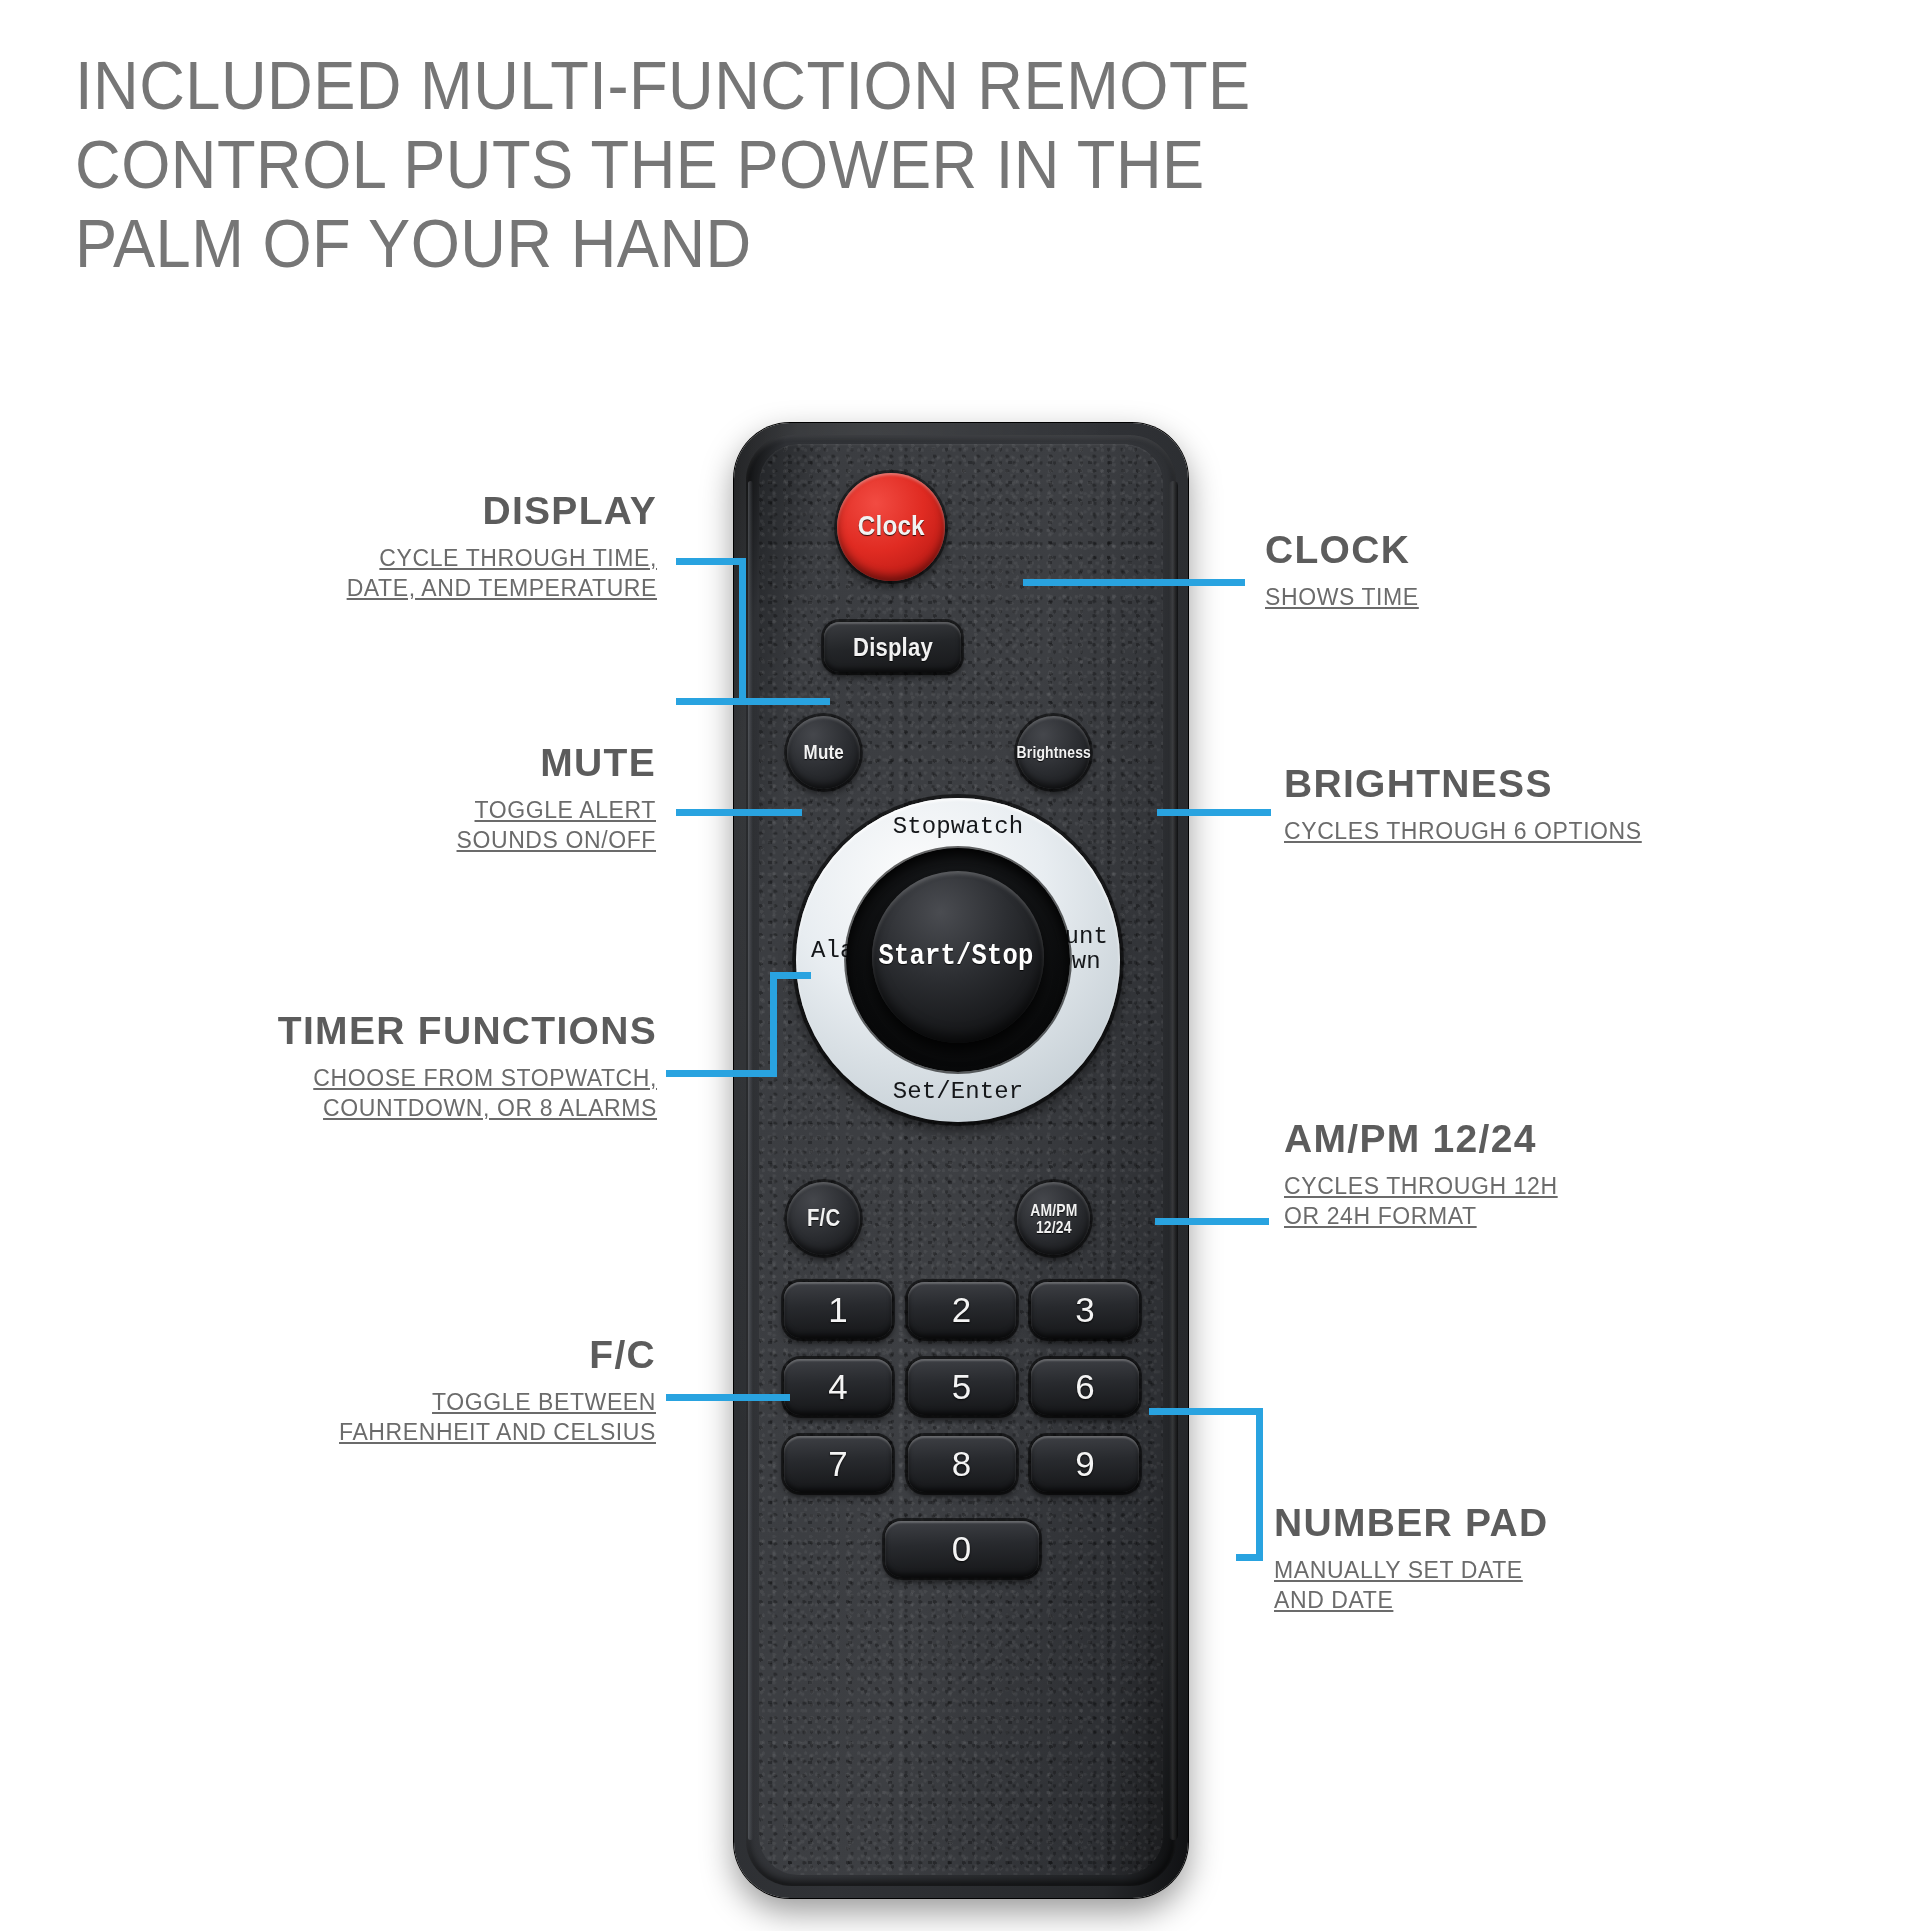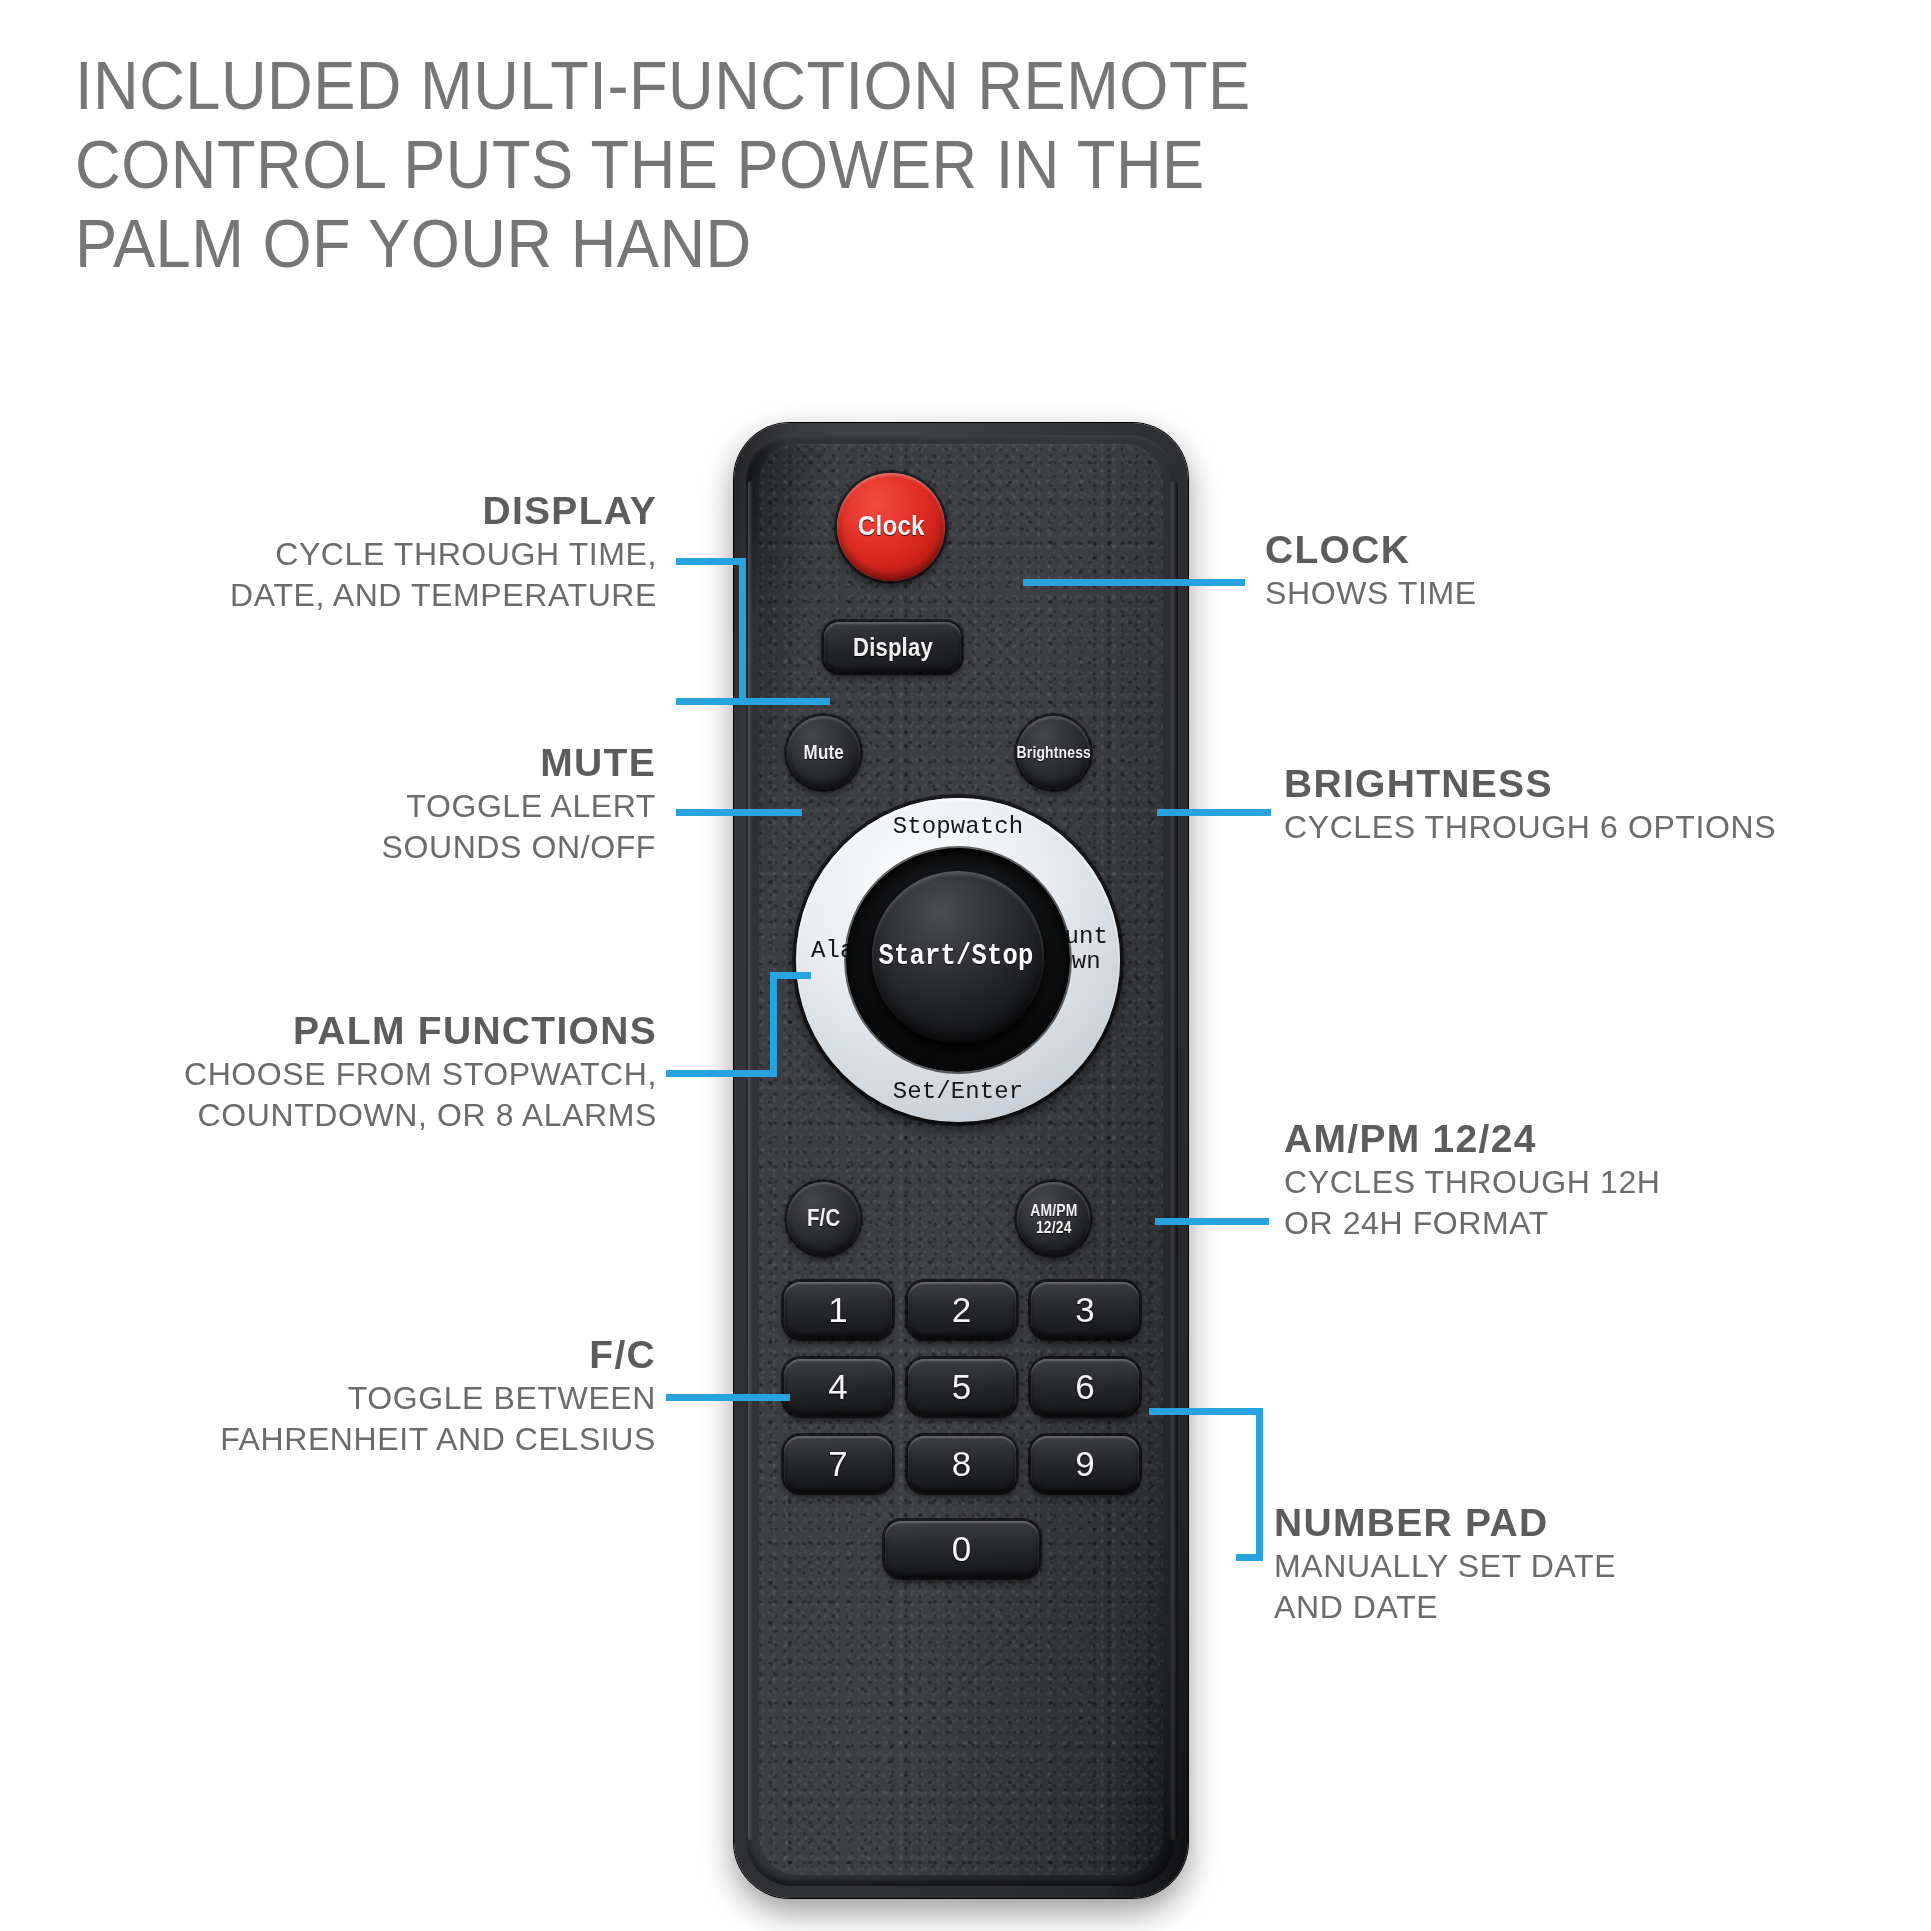--- a/index.html
+++ b/index.html
@@ -32,25 +32,26 @@
   .callout .c-title {
     font-weight:700;
     font-size:39px;
     letter-spacing:1.3px;
     line-height:1.08;
     color:#5c5c5c;
     white-space:nowrap;
   }
   .callout .c-desc {
     font-weight:300;
-    font-size:32px;
+    font-size:23px;
     letter-spacing:0.6px;
     line-height:1.28;
     color:#6b6b6b;
-    margin-top:2px;
+    margin-top:12px;
+    text-decoration:underline;
   }
   .callout.right { text-align:left; }
   .callout.left  { text-align:right; }
   .c-desc span { display:block; white-space:nowrap; }
 
   
   .lead { position:absolute; background:#29a3e0; }
   .lead.h { height:6.8px; }
   .lead.v { width:6.8px; }
 
@@ -302,21 +303,21 @@
 
 <div class="lead h" style="left:1157px; top:809px; width:114px;"></div>
 <div class="callout right" id="co-brightness" style="left:1284px; top:763px; width:599px;">
   <div class="c-title">BRIGHTNESS</div>
   <div class="c-desc">
     <span>CYCLES THROUGH 6 OPTIONS</span>
   </div>
 </div>
 
 <div class="callout left" id="co-timer" style="left:68px; top:1010px; width:589px;">
-  <div class="c-title">PALM FUNCTIONS</div>
+  <div class="c-title">TIMER FUNCTIONS</div>
   <div class="c-desc">
     <span>CHOOSE FROM STOPWATCH,</span>
     <span>COUNTDOWN, OR 8 ALARMS</span>
   </div>
 </div>
 <div class="lead h" style="left:666px; top:1070px; width:111px;"></div>
 <div class="lead v" style="left:770px; top:972px; height:104px;"></div>
 <div class="lead h" style="left:770px; top:972px; width:41px;"></div>
 
 <div class="lead h" style="left:1155px; top:1218px; width:114px;"></div>

